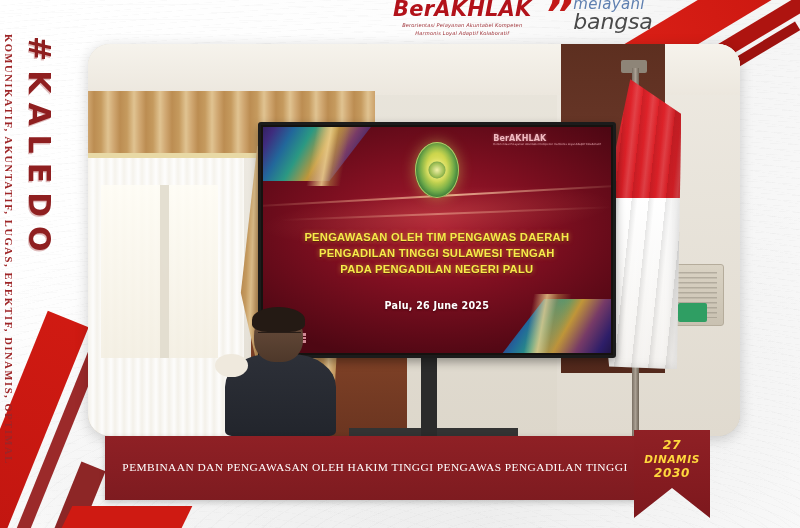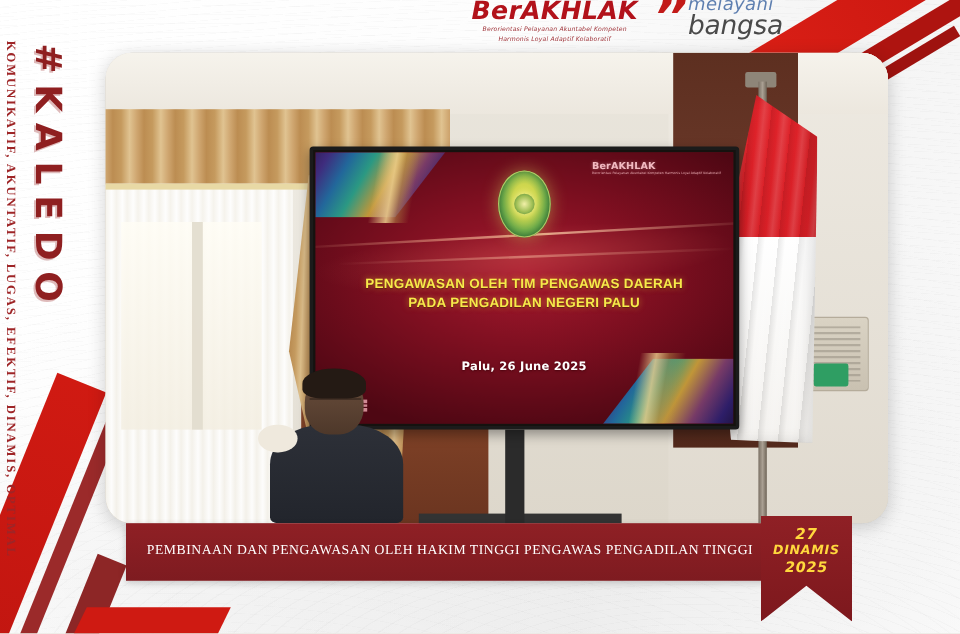--- a/index.html
+++ b/index.html
@@ -400,21 +400,21 @@
     text-align:center;
     font-family:"DejaVu Sans", sans-serif;
     font-weight:700; font-size:9.6px; letter-spacing:.2px;
     color:#ffffff;
     text-shadow:0 1px 2px rgba(60,0,10,.8);
   }
 
   
   .caption {
     position:absolute; left:105px; top:436px;
-    width:540px; height:48px;
+    width:540px; height:64px;
     background: linear-gradient(180deg,#8f2025 0%, #7e1b20 100%);
     display:flex; align-items:center; justify-content:center;
     text-align:center;
     z-index:20;
     box-shadow:0 2px 6px rgba(0,0,0,.2);
   }
   .caption-text {
     font-family:"Liberation Serif", serif;
     font-size:11.4px; line-height:1.55; letter-spacing:.45px;
     color:#ffffff;
@@ -539,20 +539,21 @@
             <span class="hsym">#</span>
             <span class="hbars">
                 <i></i>
                 <i></i>
                 <i></i>
               </span>
           </div>
 
           <div class="slide-title">
             <div>PENGAWASAN OLEH TIM PENGAWAS DAERAH</div>
+            <div>PENGADILAN TINGGI SULAWESI TENGAH</div>
             <div>PADA PENGADILAN NEGERI PALU</div>
           </div>
           <div class="slide-date">Palu, 26 June 2025</div>
         </div>
       </div>
 
       <div class="person-body"></div>
       <div class="person-collar"></div>
       <div class="person-head"></div>
       <div class="person-hair"></div>
@@ -564,17 +565,17 @@
     <div class="caption-text">
       <span>PEMBINAAN DAN PENGAWASAN OLEH HAKIM TINGGI PENGAWAS PENGADILAN TINGGI</span><br>
     </div>
   </div>
 
   <div class="ribbon-tail"></div>
   <div class="ribbon">
     <div class="ribbon-inner">
       <span class="ribbon-day">27</span>
       <span class="ribbon-month">DINAMIS</span>
-      <span class="ribbon-year">2025</span>
+      <span class="ribbon-year">2030</span>
     </div>
   </div>
 
 </div>
 
 </body></html>

